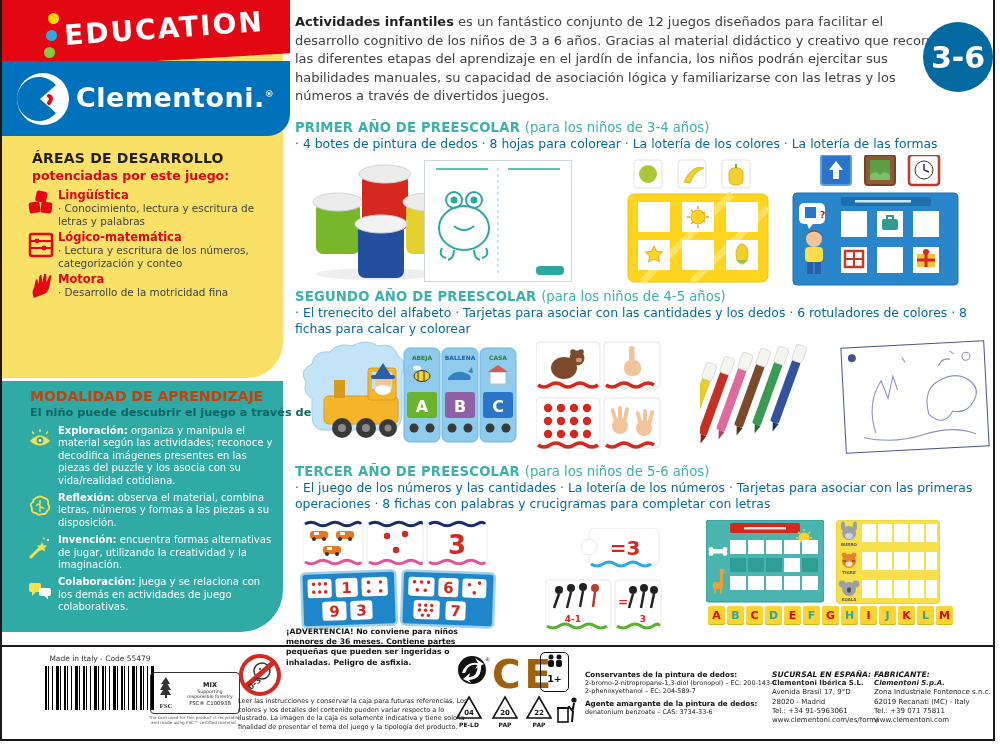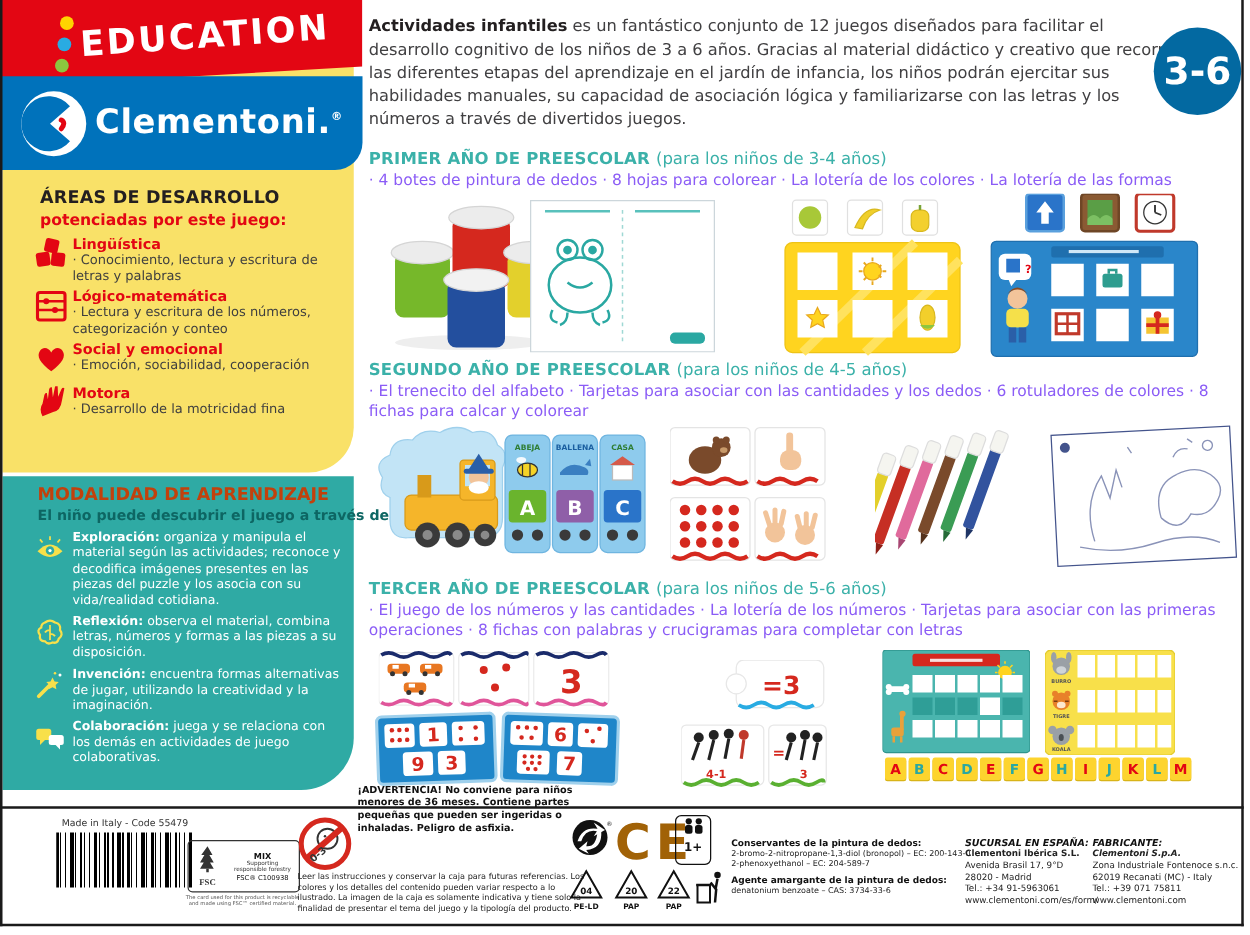--- a/index.html
+++ b/index.html
@@ -33,21 +33,21 @@
   .m-ico{width:30px;flex:0 0 30px;padding-top:2px;}
   .m-name{font-weight:bold;}
   .m-desc{font-size:10px;color:#fff;line-height:12.4px;}
   
   .intro{left:295px;top:13px;width:655px;font-size:13px;line-height:18.5px;color:#414042;}
   .intro b{color:#231f20;}
   .badge{left:923px;top:22px;width:70px;height:70px;border-radius:50%;background:#0369a1;color:#fff;
          font-size:30px;font-weight:bold;display:flex;align-items:center;justify-content:center;}
   .sec-head{font-size:13.2px;color:#3bb1a9;}
   .sec-head b{letter-spacing:.2px;}
-  .sec-bullets{width:700px;font-size:12.4px;line-height:16px;color:#8b5cf6;}
+  .sec-bullets{width:700px;font-size:12.4px;line-height:16px;color:#0369a1;}
   .tiles{left:708px;top:606px;display:flex;gap:2px;}
   .tile{width:17px;height:18px;background:#fdd42e;border-radius:2px;font-size:11px;font-weight:bold;
         display:flex;align-items:center;justify-content:center;box-shadow:0 1px 0 #d9b418;}
   .t-red{color:#e30613;} .t-teal{color:#2aa8a2;}
   .trace{left:843px;top:344px;width:142px;height:104px;background:#fff;border:1.5px solid #44548c;transform:rotate(-3deg);}
   
   .f-small{color:#222;}
   .addr-title{font-size:7.6px;font-weight:bold;font-style:italic;color:#111;}
   .addr{font-size:7px;line-height:9.3px;color:#222;}
   .cons-title{font-size:7.2px;font-weight:bold;color:#111;}
@@ -102,31 +102,20 @@
             <rect x="2" y="2" width="22" height="22" rx="2" fill="none" stroke="#e30613" stroke-width="2.5"></rect>
             <line x1="2" y1="9" x2="24" y2="9" stroke="#e30613" stroke-width="2"></line>
             <line x1="2" y1="16" x2="24" y2="16" stroke="#e30613" stroke-width="2"></line>
             <circle cx="9" cy="9" r="2.4" fill="#e30613"></circle>
             <circle cx="16" cy="16" r="2.4" fill="#e30613"></circle>
           </svg>
       </div>
       <div>
         <div class="a-name">Lógico-matemática</div>
         <div class="a-desc">· Lectura y escritura de los números, categorización y conteo</div>
-      </div>
-    </div>
-    <div class="a-item">
-      <div class="a-ico">
-        <svg width="26" height="26" viewBox="0 0 26 26">
-            <path d="M13 23 C4 16 1 11 4 6.5 C6.5 3 11 4 13 8 C15 4 19.5 3 22 6.5 C25 11 22 16 13 23 Z" fill="#e30613"></path>
-          </svg>
-      </div>
-      <div>
-        <div class="a-name">Social y emocional</div>
-        <div class="a-desc">· Emoción, sociabilidad, cooperación</div>
       </div>
     </div>
     <div class="a-item">
       <div class="a-ico">
         <svg width="26" height="26" viewBox="0 0 26 26">
             <path d="M6 24 q-3-6 0-10 l1.5-7 q.4-2 2-1.6 l.8 5 1-8 q.4-2 2.2-1.6 l.8 8 1.6-8 q.5-2 2.2-1.4 l.4 9 2.6-6 q1-1.8 2.4-.8 l-2 10 q-1 8-7 9 z" fill="#e30613"></path>
           </svg>
       </div>
       <div>
         <div class="a-name">Motora</div>

